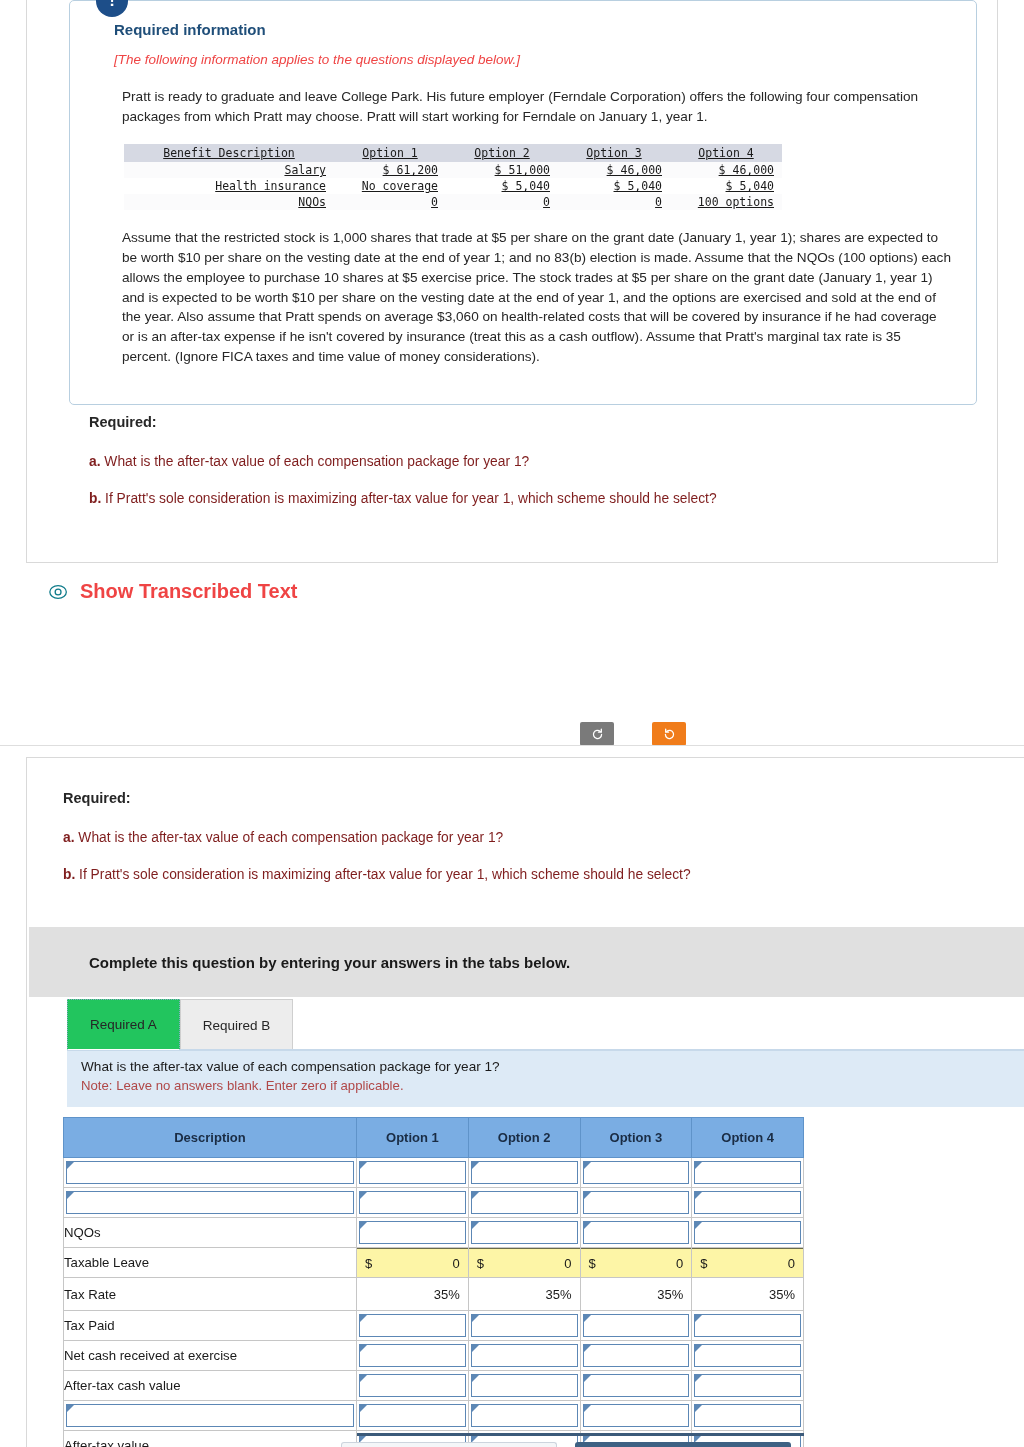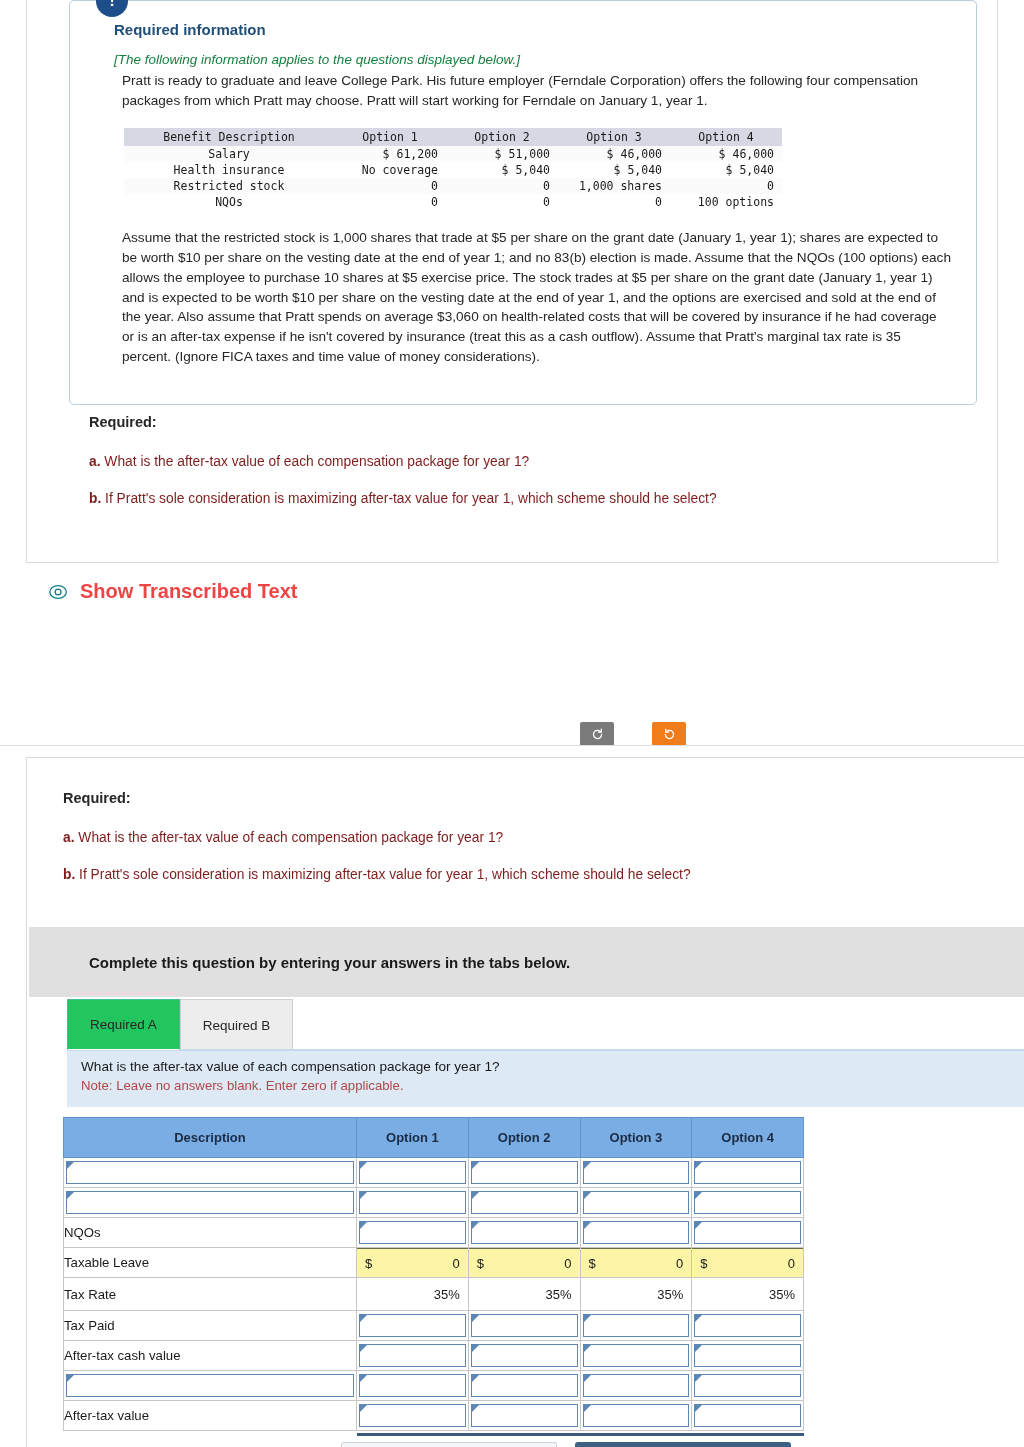--- a/index.html
+++ b/index.html
@@ -50,48 +50,49 @@
   .info-inner { padding: 14px 24px 0 44px; }
   .req-info-title {
     color: #1f4e79;
     font-weight: bold;
     font-size: 15px;
     margin: 6px 0 14px 0;
   }
   .applies {
     font-style: italic;
     font-size: 13.5px;
-    color: #15803d;
-    margin-bottom: 4px;
+    color: #ef4444;
+    margin-bottom: 20px;
   }
   .para {
     font-size: 13.6px;
     line-height: 1.45;
     color: #262626;
     margin: 0 0 6px 8px;
   }
 
   
   .benefit-table {
     margin: 18px 0 18px 10px;
     border-collapse: collapse;
     font-family: "DejaVu Sans Mono", monospace;
     font-size: 11.5px;
     color: #1a1a1a;
+    text-decoration: underline;
   }
   .benefit-table thead td {
     background: #d6d9e3;
     padding: 2px 8px;
     font-weight: normal;
   }
   .benefit-table tbody td {
     padding: 1px 8px;
     background: #fff;
   }
-  .benefit-table td.lbl { text-align: center; min-width: 210px; }
+  .benefit-table td.lbl { text-align: right; min-width: 210px; }
   .benefit-table td.num { text-align: right; min-width: 112px; }
   .benefit-table thead td.lbl { text-align: center; }
   .benefit-table thead td.num { text-align: center; }
   .benefit-table tbody tr:nth-child(odd) td { background: #fbfbfc; }
 
   
   .req-block { position: absolute; left: 62px; top: 428px; width: 880px; }
   .req-title { font-weight: bold; font-size: 14.5px; margin-bottom: 24px; }
   .req-line { font-size: 13.8px; margin-bottom: 22px; color: #7f1d1d; }
   .req-line b { font-weight: bold; }
@@ -340,27 +341,20 @@
               <td class="num">$ 46,000</td>
             </tr>
             <tr>
               <td class="lbl">Health insurance</td>
               <td class="num">No coverage</td>
               <td class="num">$ 5,040</td>
               <td class="num">$ 5,040</td>
               <td class="num">$ 5,040</td>
             </tr>
             <tr>
-              <td class="lbl">Restricted stock</td>
-              <td class="num">0</td>
-              <td class="num">0</td>
-              <td class="num">1,000 shares</td>
-              <td class="num">0</td>
-            </tr>
-            <tr>
               <td class="lbl">NQOs</td>
               <td class="num">0</td>
               <td class="num">0</td>
               <td class="num">0</td>
               <td class="num">100 options</td>
             </tr>
           </tbody>
         </table>
 
         <p class="para">Assume that the restricted stock is 1,000 shares that trade at $5 per share on the grant date (January 1, year 1); shares are expected to be worth $10 per share on the vesting date at the end of year 1; and no 83(b) election is made. Assume that the NQOs (100 options) each allows the employee to purchase 10 shares at $5 exercise price. The stock trades at $5 per share on the grant date (January 1, year 1) and is expected to be worth $10 per share on the vesting date at the end of year 1, and the options are exercised and sold at the end of the year. Also assume that Pratt spends on average $3,060 on health-related costs that will be covered by insurance if he had coverage or is an after-tax expense if he isn't covered by insurance (treat this as a cash outflow). Assume that Pratt's marginal tax rate is 35 percent. (Ignore FICA taxes and time value of money considerations).</p>
@@ -562,20 +556,35 @@
               <div class="cellbox"></div>
             </td>
           <td class="inputcell edge">
               <div class="cellbox"></div>
             </td>
           <td class="inputcell edge">
               <div class="cellbox"></div>
             </td>
         </tr>
 
+        <tr>
+          <td class="labelcell">Net cash received at exercise</td>
+          <td class="inputcell edge">
+              <div class="cellbox"></div>
+            </td>
+          <td class="inputcell edge">
+              <div class="cellbox"></div>
+            </td>
+          <td class="inputcell edge">
+              <div class="cellbox"></div>
+            </td>
+          <td class="inputcell edge">
+              <div class="cellbox"></div>
+            </td>
+        </tr>
 
         <tr>
           <td class="labelcell">After-tax cash value</td>
           <td class="inputcell edge">
               <div class="cellbox"></div>
             </td>
           <td class="inputcell edge">
               <div class="cellbox"></div>
             </td>
           <td class="inputcell edge">

